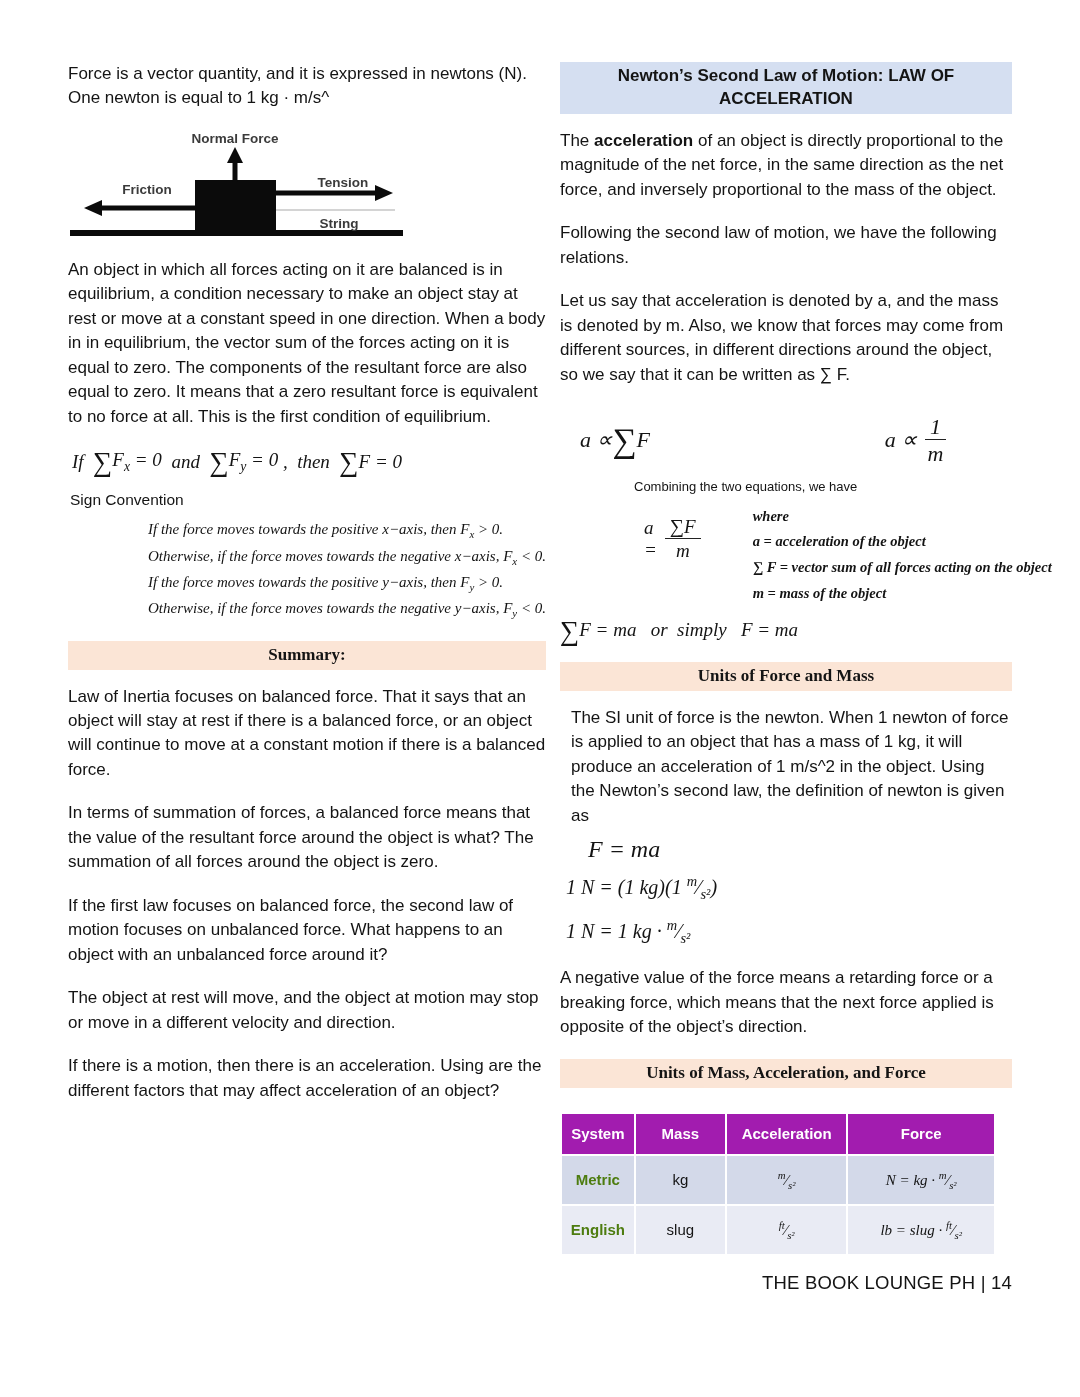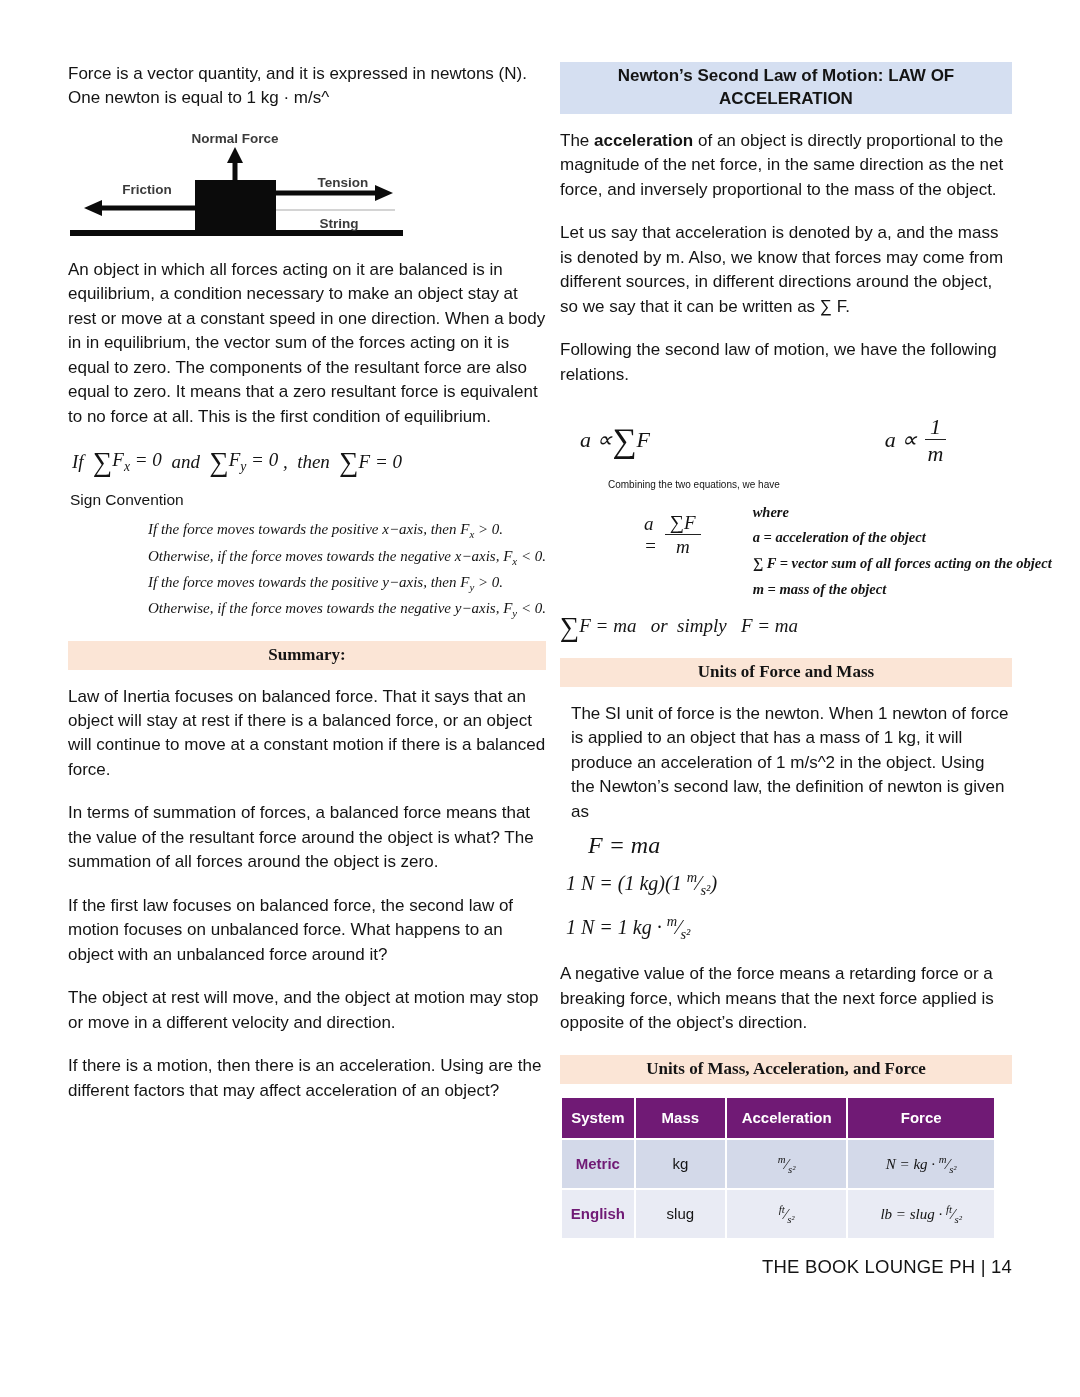--- a/index.html
+++ b/index.html
@@ -34,36 +34,36 @@
   .signlabel{font-size:15.5px;margin:16px 0 8px 2px;}
   .signblock{margin-left:80px;font-family:"Liberation Serif", serif;font-style:italic;font-size:15px;line-height:1.7;}
   .signblock div{white-space:nowrap;}
 
   .eqrow{display:flex;justify-content:space-between;align-items:center;padding:8px 66px 2px 20px;margin-bottom:2px;}
   .eqbig{font-family:"Liberation Serif", serif;font-style:italic;font-size:22px;display:flex;align-items:center;}
   .eqbig .sig{font-size:34px;}
   .frac{display:inline-block;text-align:center;vertical-align:middle;line-height:1.15;margin-left:8px;}
   .frac .top{display:block;border-bottom:1.6px solid #222;padding:0 5px 0 5px;}
   .frac .bot{display:block;padding-top:1px;}
-  .caption{font-size:10px;margin:10px 0 10px 48px;}
+  .caption{font-size:13px;margin:10px 0 10px 74px;}
   .combined{display:flex;align-items:flex-start;gap:52px;margin:2px 0 4px 84px;}
   .combined .eqbig{margin-top:12px;font-size:19px;}
   .whereblock{font-family:"Liberation Serif", serif;font-style:italic;font-size:14.5px;line-height:1.78;}
   .whereblock div{white-space:nowrap;font-weight:bold;}
   .sumline{margin:10px 0 18px 0;}
   .fma{margin:0 0 10px 28px;font-size:24px;}
   .neq{margin:0 0 14px 6px;font-size:20px;}
   sub{font-size:72%;}
   sup{font-size:72%;}
 
   
   table.units{border-collapse:collapse;width:436px;margin:2px 0 0 0;}
   table.units th, table.units td{border:2.5px solid #ffffff;text-align:center;vertical-align:middle;}
-  table.units thead th{background:#701a75;color:#fff;font-size:15px;font-weight:bold;height:38px;}
-  table.units .rowhead{background:#4170bd;color:#701a75;font-size:15px;font-weight:bold;}
+  table.units thead th{background:#a21caf;color:#fff;font-size:15px;font-weight:bold;height:38px;}
+  table.units .rowhead{background:#4170bd;color:#4d7c0f;font-size:15px;font-weight:bold;}
   table.units tbody tr:nth-child(1) td{background:#d3d9e9;}
   table.units tbody tr:nth-child(2) td{background:#e9ebf4;}
   table.units tbody td{height:46px;font-size:15px;}
   td.mathcell{font-family:"Liberation Serif", serif;font-style:italic;font-size:18px;}
   .c-system{width:17%;} .c-mass{width:21%;} .c-acc{width:28%;} .c-force{width:34%;}
 
   .footer{width:452px;text-align:right;font-size:18.5px;margin-top:16px;letter-spacing:0.2px;}
 </style>
 </head>
 <body>
@@ -123,22 +123,22 @@
     <p class="body">In terms of summation of forces, a balanced force means that the value of the resultant force around the object is what? The summation of all forces around the object is zero.</p>
     <p class="body">If the first law focuses on balanced force, the second law of motion focuses on unbalanced force. What happens to an object with an unbalanced force around it?</p>
     <p class="body">The object at rest will move, and the object at motion may stop or move in a different velocity and direction.</p>
     <p class="body">If there is a motion, then there is an acceleration. Using are the different factors that may affect acceleration of an object?</p>
   </div>
 
   <div class="col col-right">
     <div class="bar bar-blue">Newton’s Second Law of Motion: LAW OF ACCELERATION</div>
 
     <p class="body">The <b>acceleration</b> of an object is directly proportional to the magnitude of the net force, in the same direction as the net force, and inversely proportional to the mass of the object.</p>
+    <p class="body">Following the second law of motion, we have the following relations.</p>
     <p class="body">Let us say that acceleration is denoted by a, and the mass is denoted by m. Also, we know that forces may come from different sources, in different directions around the object, so we say that it can be written as ∑ F.</p>
-    <p class="body">Following the second law of motion, we have the following relations.</p>
 
     <div class="eqrow">
       <span class="eqbig">
         <span>a ∝ </span>
           <span class="sig">∑</span>
           <span>F</span>
       </span>
       <span class="eqbig">
         <span>a ∝</span>
         <span class="frac">
@@ -180,21 +180,21 @@
       </div>
     <div class="eqline neq">
         <span>1 N = (1 kg)(1 <sup>m</sup>⁄<sub>s²</sub>)</span>
       </div>
     <div class="eqline neq">
         <span>1 N = 1 kg · <sup>m</sup>⁄<sub>s²</sub></span>
       </div>
 
     <p class="body" style="margin-top:20px;">A negative value of the force means a retarding force or a breaking force, which means that the next force applied is opposite of the object’s direction.</p>
 
-    <div class="bar bar-peach" style="margin-bottom:12px;">Units of Mass, Acceleration, and Force</div>
+    <div class="bar bar-peach" style="margin-bottom:24px;">Units of Mass, Acceleration, and Force</div>
 
     <table class="units">
       <thead>
         <tr>
           <th class="c-system">System</th>
           <th class="c-mass">Mass</th>
           <th class="c-acc">Acceleration</th>
           <th class="c-force">Force</th>
         </tr>
       </thead>

